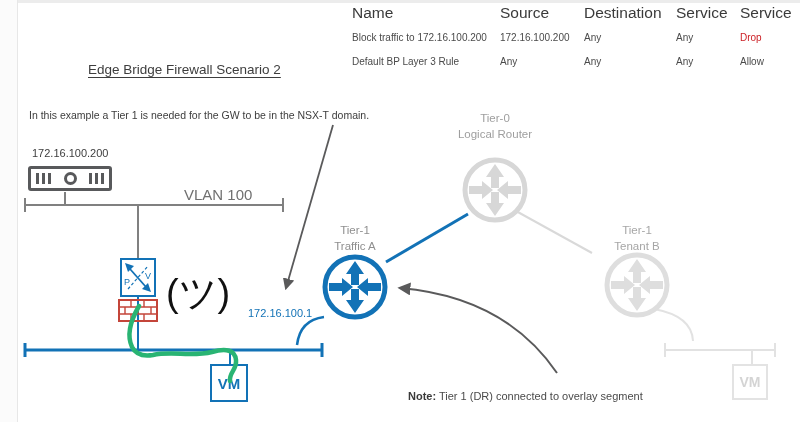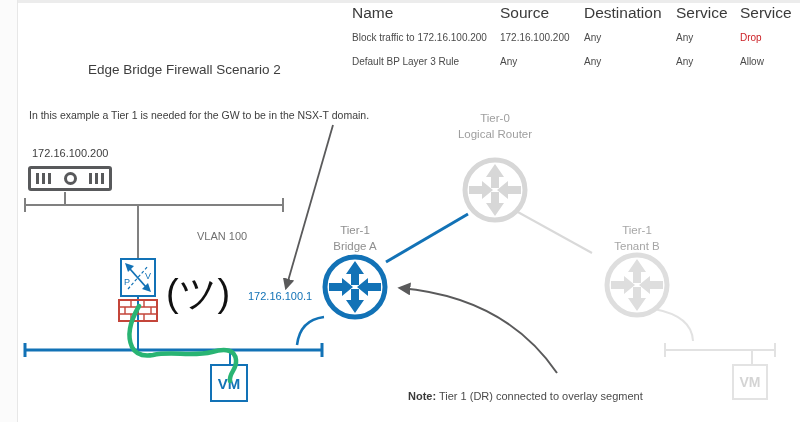--- a/index.html
+++ b/index.html
@@ -10,33 +10,33 @@
   .abs{position:absolute;}
   
   #top-strip{left:0;top:0;width:800px;height:3px;background:#ececec;}
   #left-edge{left:0;top:0;width:17px;height:422px;background:#fbfbfb;border-right:1px solid #e7e7e7;}
   
   #rule-table{left:352px;top:4px;display:grid;grid-template-columns:148px 84px 92px 64px 60px;grid-auto-rows:auto;z-index:4;}
   #rule-table .th{font-size:15.5px;color:#3a3a3a;height:26px;}
   #rule-table .td{font-size:10px;color:#4a4a4a;height:22px;padding-top:2px;white-space:nowrap;}
   #rule-table .td.drop{color:#cc2026;}
   
-  #title{left:88px;top:62px;font-size:13.5px;color:#3d3d3d;text-underline-offset:3px;white-space:nowrap;}
+  #title{left:88px;top:62px;font-size:13.5px;color:#3d3d3d;text-decoration:underline;text-underline-offset:3px;white-space:nowrap;}
   #desc1{left:68px;top:92px;font-size:11.5px;color:#3d3d3d;white-space:nowrap;}
   #desc2{left:29px;top:109px;font-size:10.5px;color:#3d3d3d;white-space:nowrap;text-align:right;}
   
   .lbl{white-space:nowrap;}
   #server-ip{left:32px;top:147px;font-size:11px;color:#3d3d3d;}
-  #vlan-label{left:197px;top:186px;font-size:11px;color:#707070;margin-top:44px;}
+  #vlan-label{left:184px;top:186px;font-size:15px;color:#707070;}
   #emoticon{left:166px;top:268px;font-size:38px;color:#111;}
   .tier-label{width:130px;text-align:center;font-size:11.5px;line-height:16px;}
   #tier0-label{left:430px;top:110px;color:#9e9e9e;}
   #tier1a-label{left:290px;top:222px;color:#8f8f8f;}
   #tier1b-label{left:572px;top:222px;color:#a6a6a6;}
-  #gw-ip{left:248px;top:290px;font-size:11px;color:#1272b6;}
+  #gw-ip{left:248px;top:307px;font-size:11px;color:#1272b6;}
   #vm-ip{left:192px;top:405px;width:76px;text-align:center;font-size:11px;color:#1272b6;margin-top:20px;}
   #note{left:408px;top:390px;font-size:11px;color:#4a4a4a;white-space:nowrap;}
   #note b{color:#3a3a3a;}
   
   #server-icon{left:28px;top:166px;width:68px;height:19px;border:3px solid #58595b;border-radius:3px;
     display:flex;align-items:center;justify-content:space-between;padding:0 5px;z-index:2;background:#fff;}
   .bar-group{display:flex;gap:3px;}
   .bar{width:3px;height:11px;background:#58595b;}
   .server-dot{width:7px;height:7px;border:3px solid #58595b;border-radius:50%;}
   #bridge-icon{left:120px;top:258px;z-index:2;}
@@ -127,21 +127,21 @@
   <div class="abs lbl" id="server-ip">172.16.100.200</div>
   <div class="abs lbl" id="vlan-label">VLAN 100</div>
   <div class="abs lbl" id="emoticon">(ツ)</div>
 
   <div class="abs tier-label" id="tier0-label">
     <div>Tier-0</div>
     <div>Logical Router</div>
   </div>
   <div class="abs tier-label" id="tier1a-label">
     <div>Tier-1</div>
-    <div>Bridge A</div>
+    <div>Traffic A</div>
   </div>
   <div class="abs tier-label" id="tier1b-label">
     <div>Tier-1</div>
     <div>Tenant B</div>
   </div>
 
   <div class="abs lbl" id="gw-ip">172.16.100.1</div>
   <div class="abs" id="vm-ip">172.16.100.10</div>
   <div class="abs" id="note"><b>Note:</b><span> Tier 1 (DR) connected to overlay segment</span></div>
 

